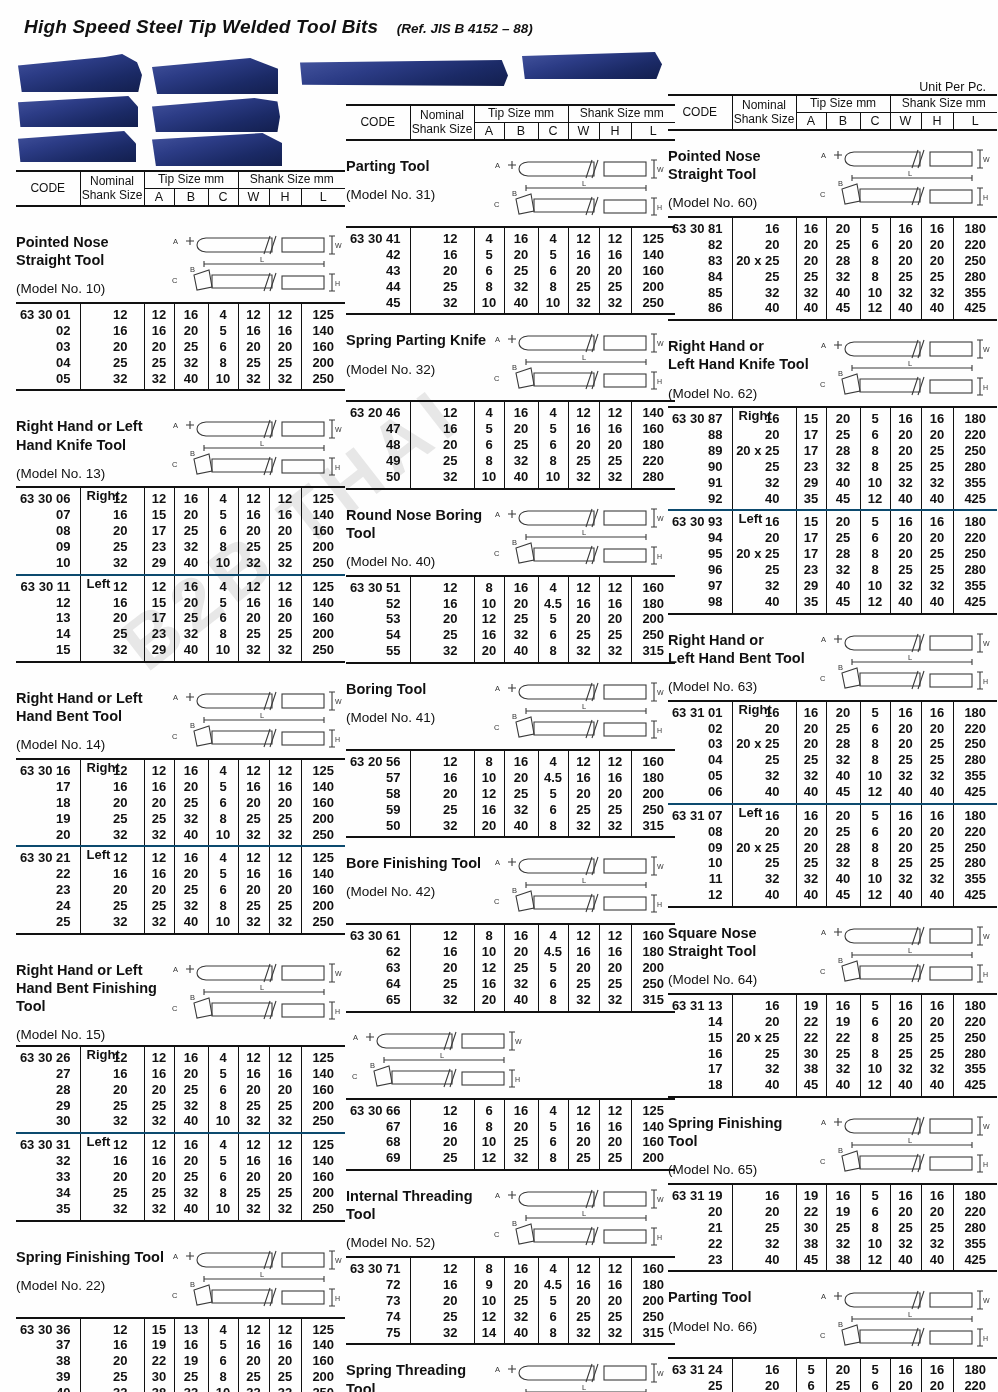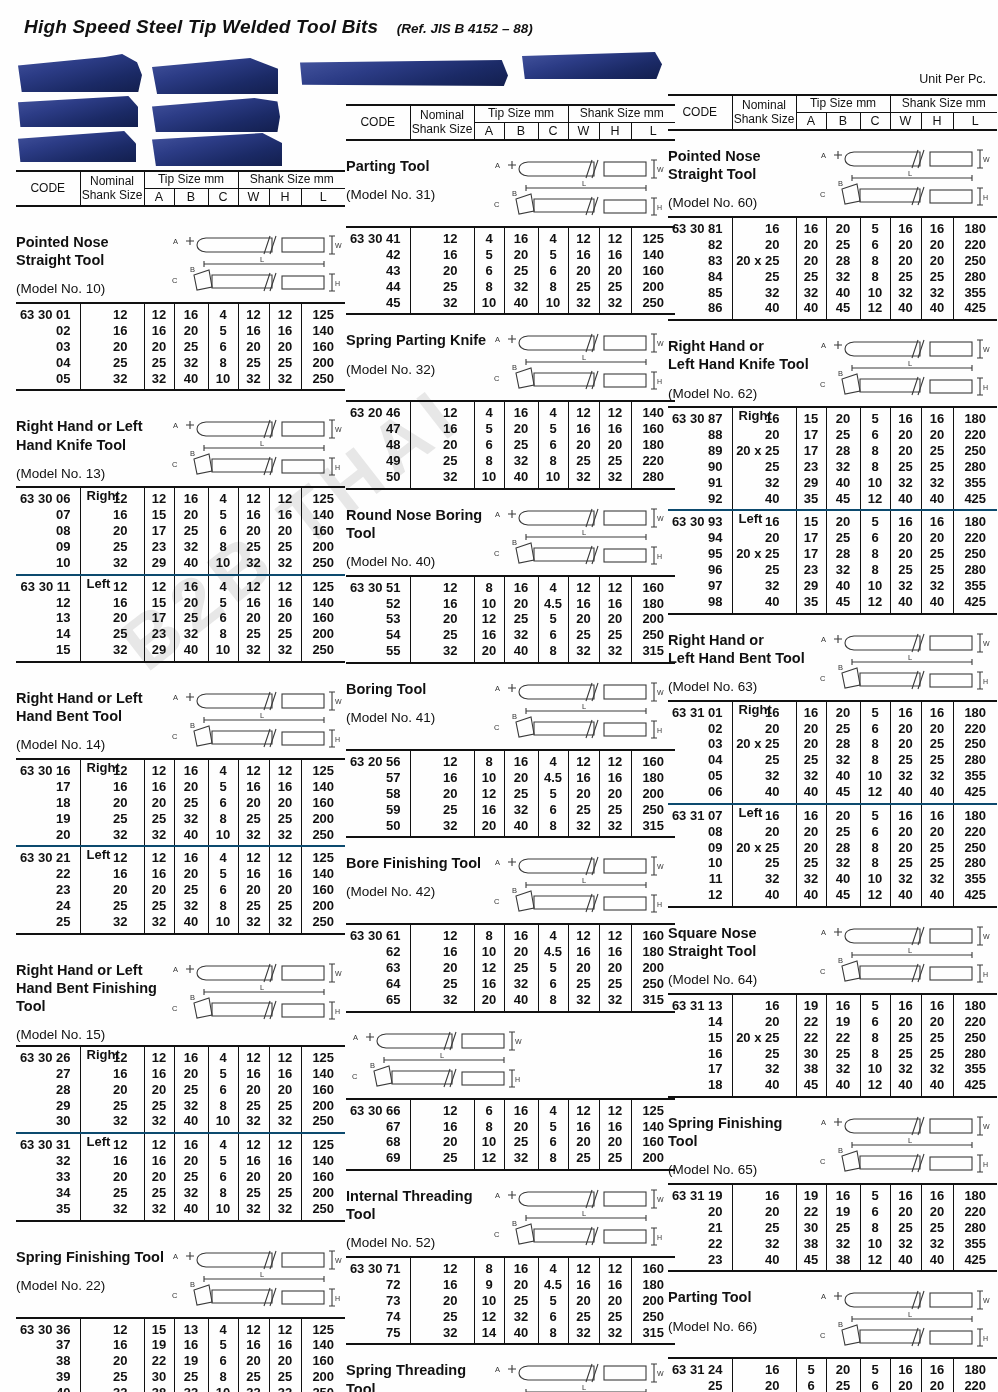--- a/index.html
+++ b/index.html
@@ -1,21 +1,21 @@
 <!DOCTYPE html>
 <html><head>
 <meta charset="utf-8">
 <style>
   html,body{margin:0;padding:0;background:#fff;}
   body{width:998px;height:1392px;font-family:"Liberation Sans",sans-serif;color:#111;}
   .page{position:relative;width:998px;height:1392px;background:#fefefe;overflow:hidden;}
   .page-header{position:absolute;left:24px;top:16px;white-space:nowrap;}
   .page-title{display:inline;font-size:19px;font-weight:bold;font-style:italic;letter-spacing:.2px;}
   .page-ref{display:inline;font-size:13.5px;font-weight:bold;font-style:italic;margin-left:14px;}
-  .unit-note{position:absolute;right:12px;top:72px;font-size:12.5px;}
+  .unit-note{position:absolute;right:12px;top:80px;font-size:12.5px;}
   .watermark{position:absolute;left:105px;top:620px;font-size:74px;font-weight:bold;letter-spacing:8px;color:rgba(150,150,150,.22);transform:rotate(-38deg);transform-origin:left top;pointer-events:none;}
   
   .bit{position:absolute;background:linear-gradient(165deg,#44549e 0%,#2c3c86 35%,#1b2a66 70%,#131f4e 100%);box-shadow:1px 2px 2px rgba(0,0,0,.35);}
   
   .col{position:absolute;}
   .col-left{left:16px;top:170px;width:326px;}
   .col-mid{left:346px;top:104px;width:318px;}
   .col-right{left:668px;top:94px;width:322px;}
   table{border-collapse:collapse;width:100%;table-layout:fixed;}
   .w-code{width:64px}.w-nom{width:64px}.w-a{width:30px}.w-b{width:34px}.w-c{width:30px}.w-w{width:31px}.w-h{width:32px}.w-l{width:44px}

